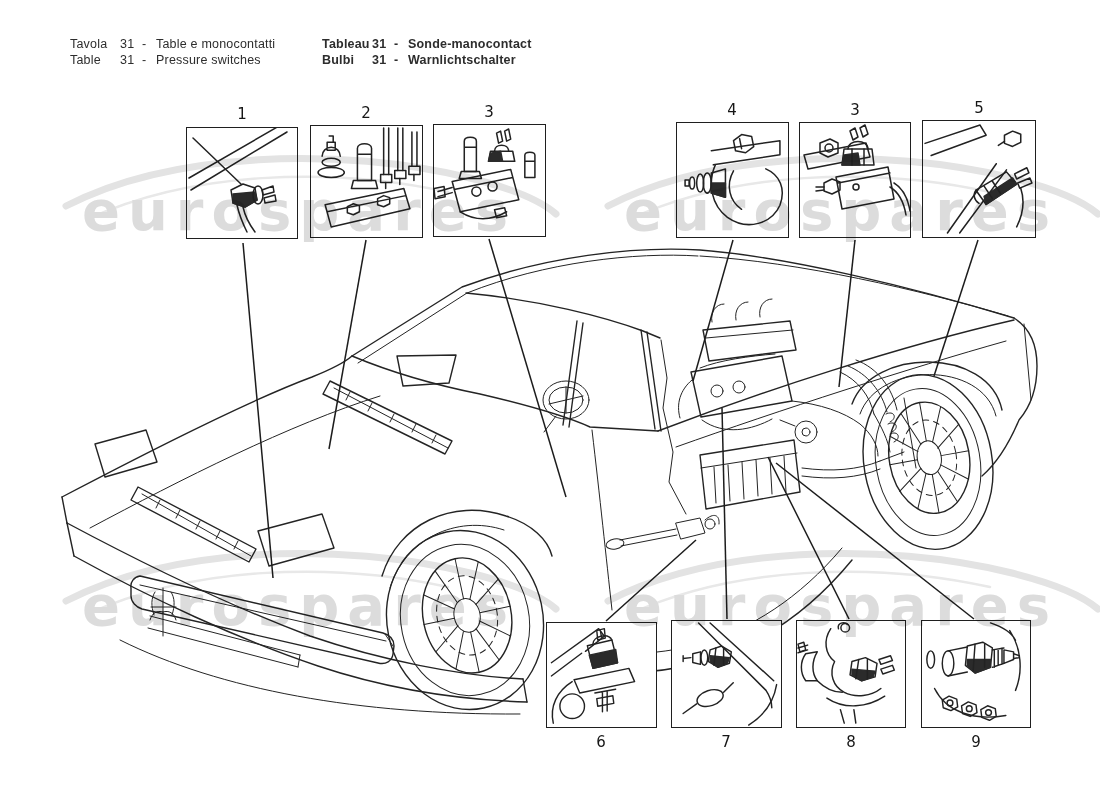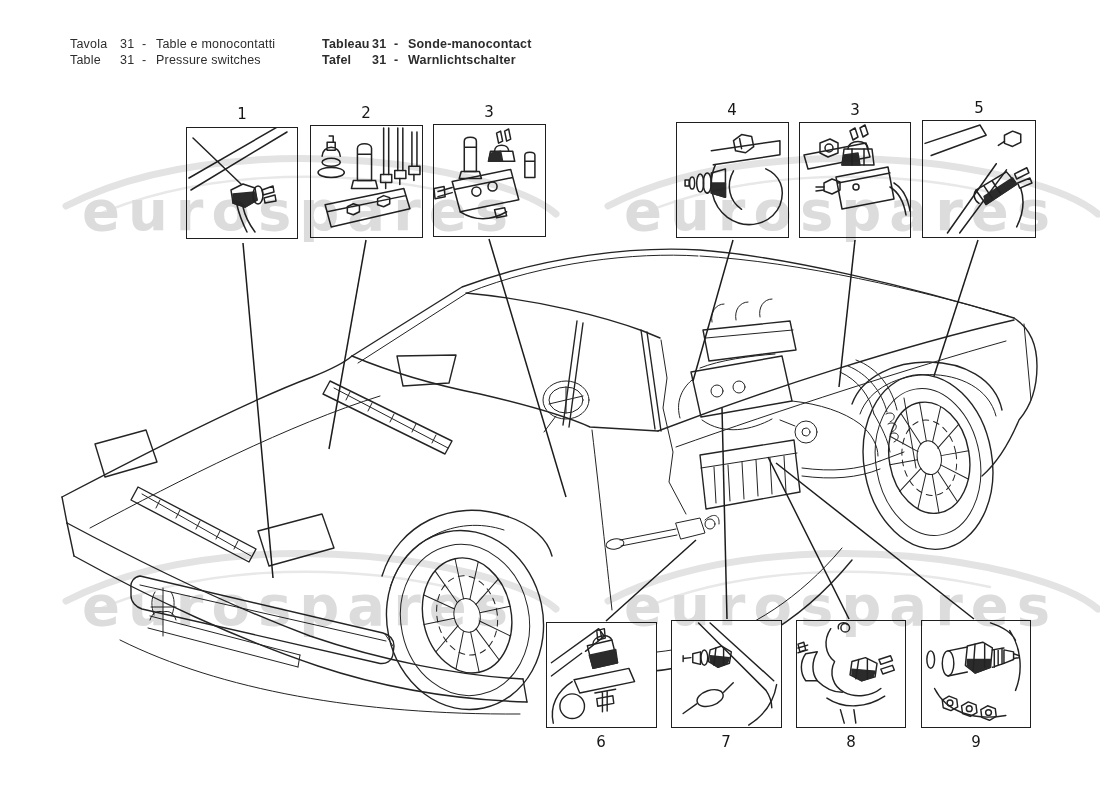--- a/index.html
+++ b/index.html
@@ -44,21 +44,21 @@
     </div>
   </div>
   <div class="hdr-col" id="hdr-col-2">
     <div class="hdr-row">
       <span class="hl">Tableau</span>
       <span class="hn">31</span>
       <span class="hd">-</span>
       <span class="ht">Sonde-manocontact</span>
     </div>
     <div class="hdr-row">
-      <span class="hl">Tafel</span>
+      <span class="hl">Bulbi</span>
       <span class="hn">31</span>
       <span class="hd">-</span>
       <span class="ht">Warnlichtschalter</span>
     </div>
   </div>
 
   <svg class="art" width="1100" height="800" viewBox="0 0 1100 800">
 
     <g>
 

